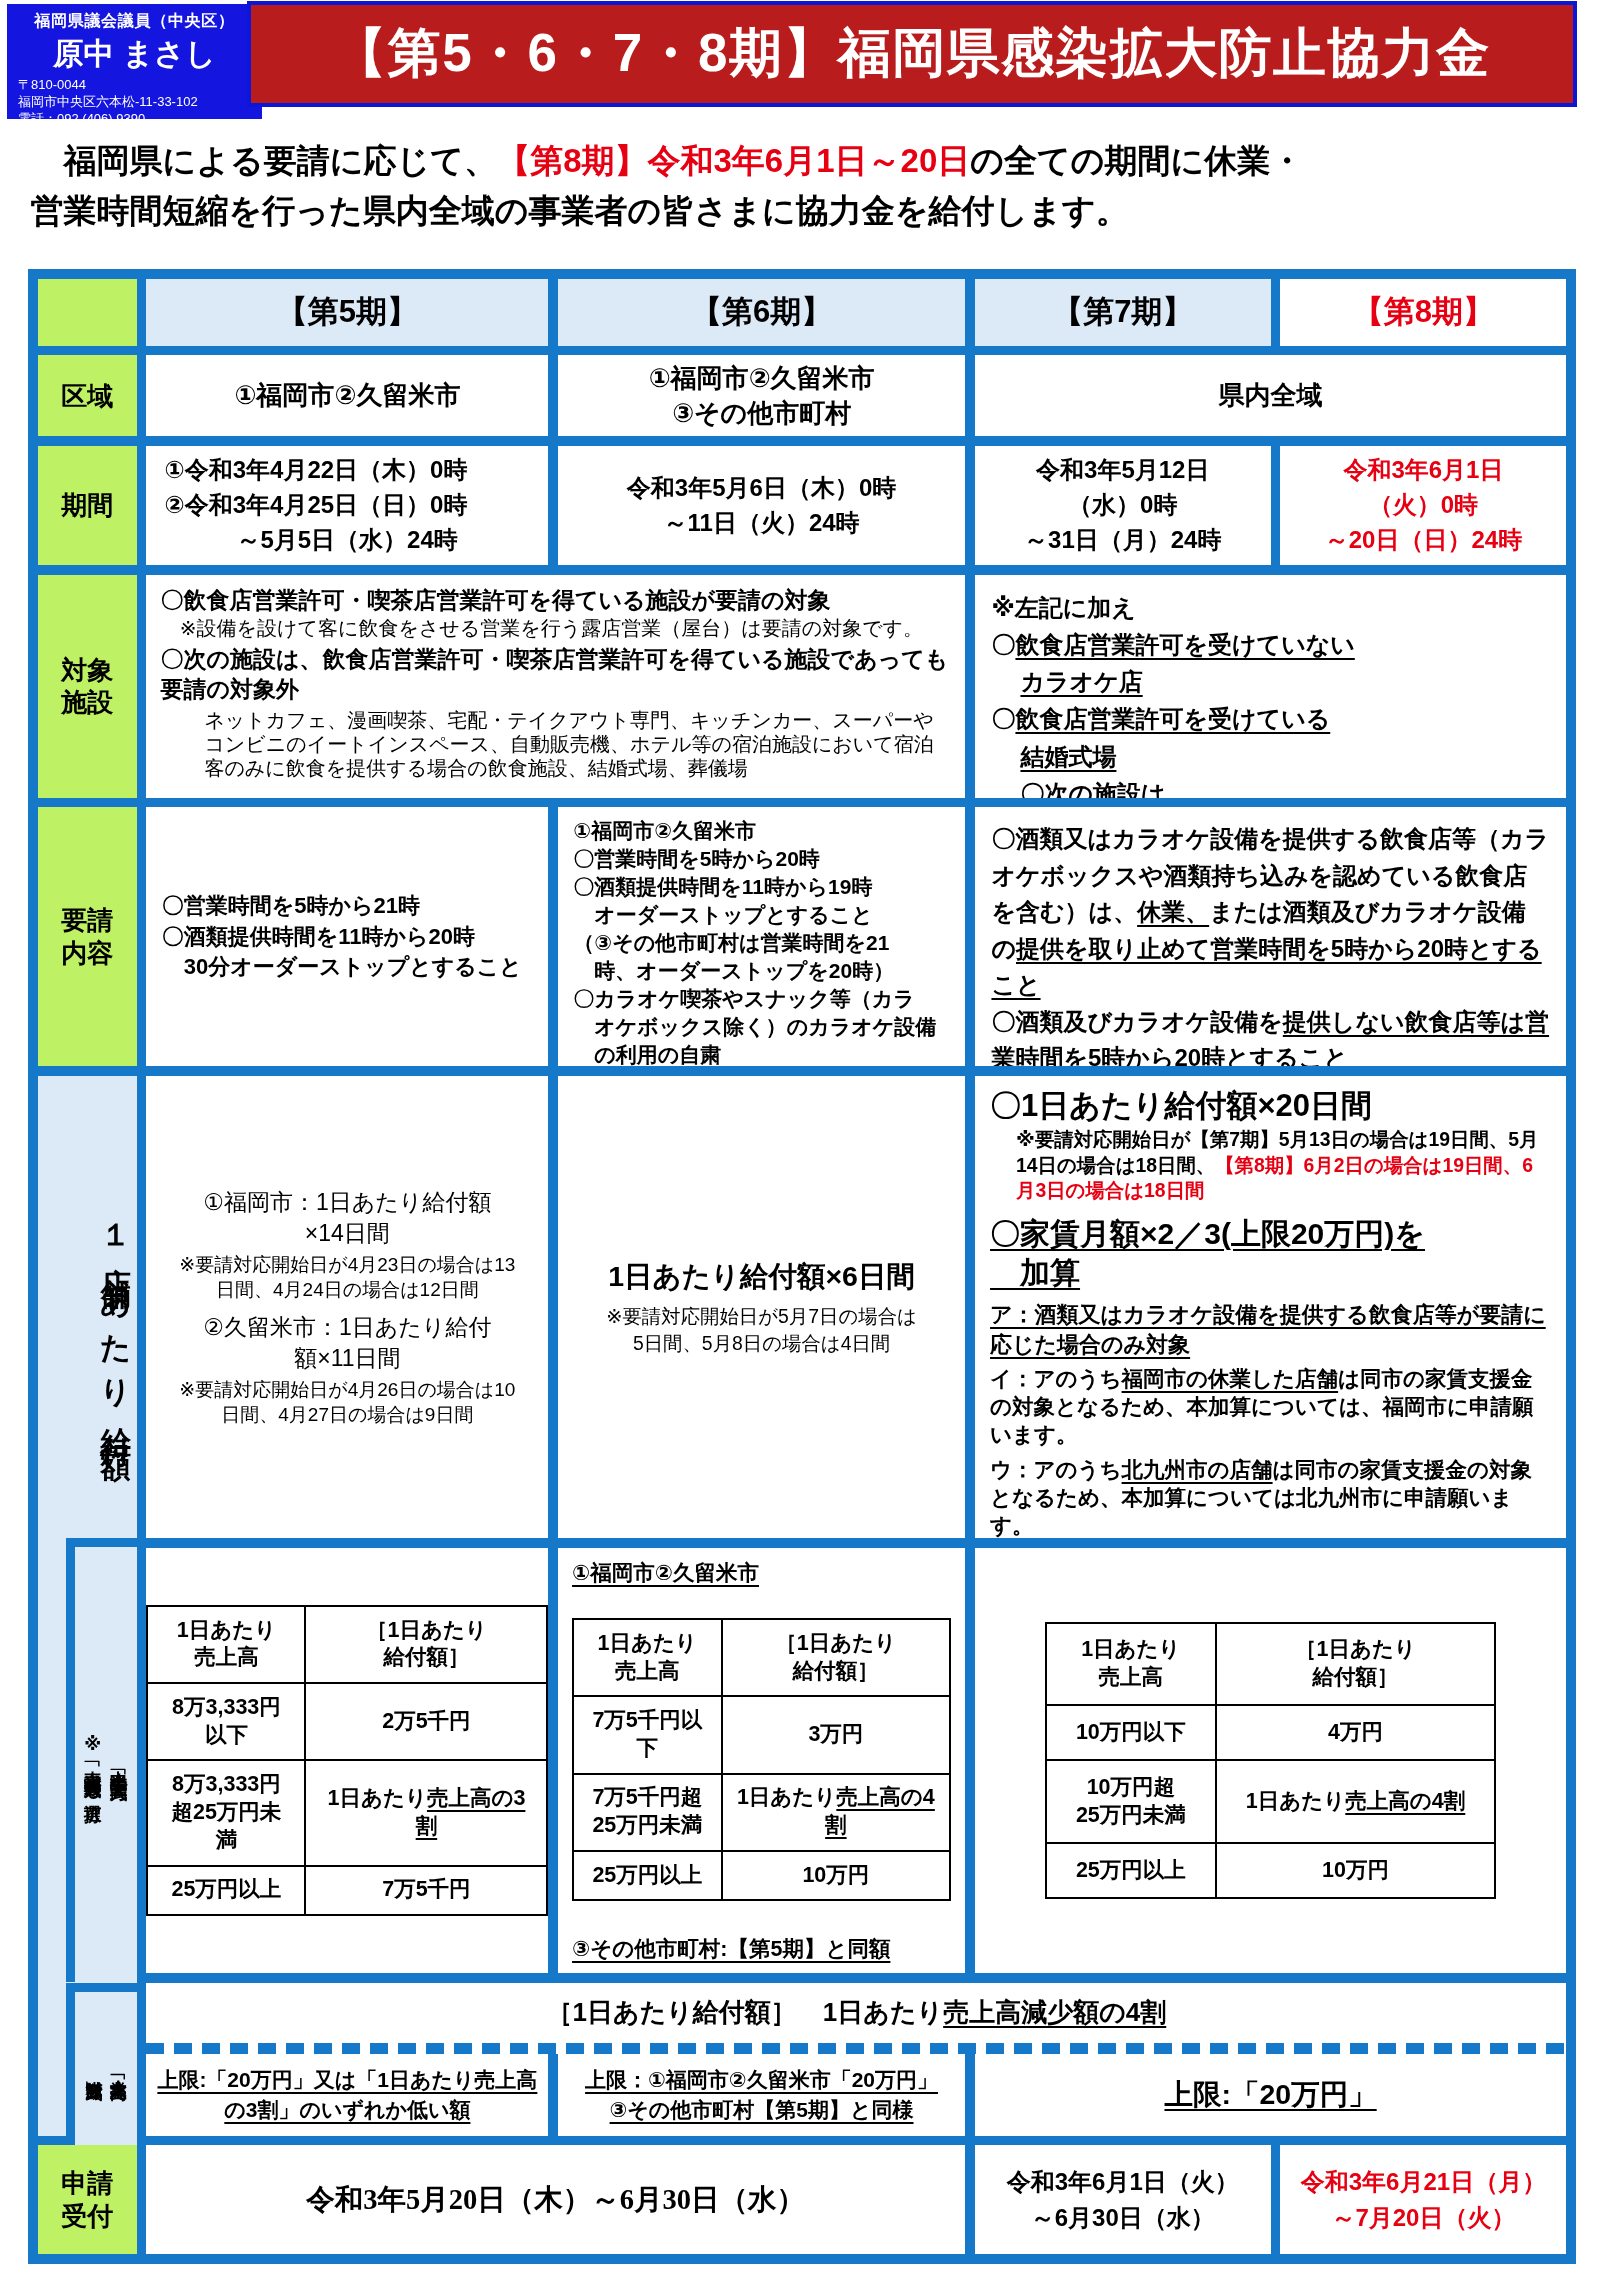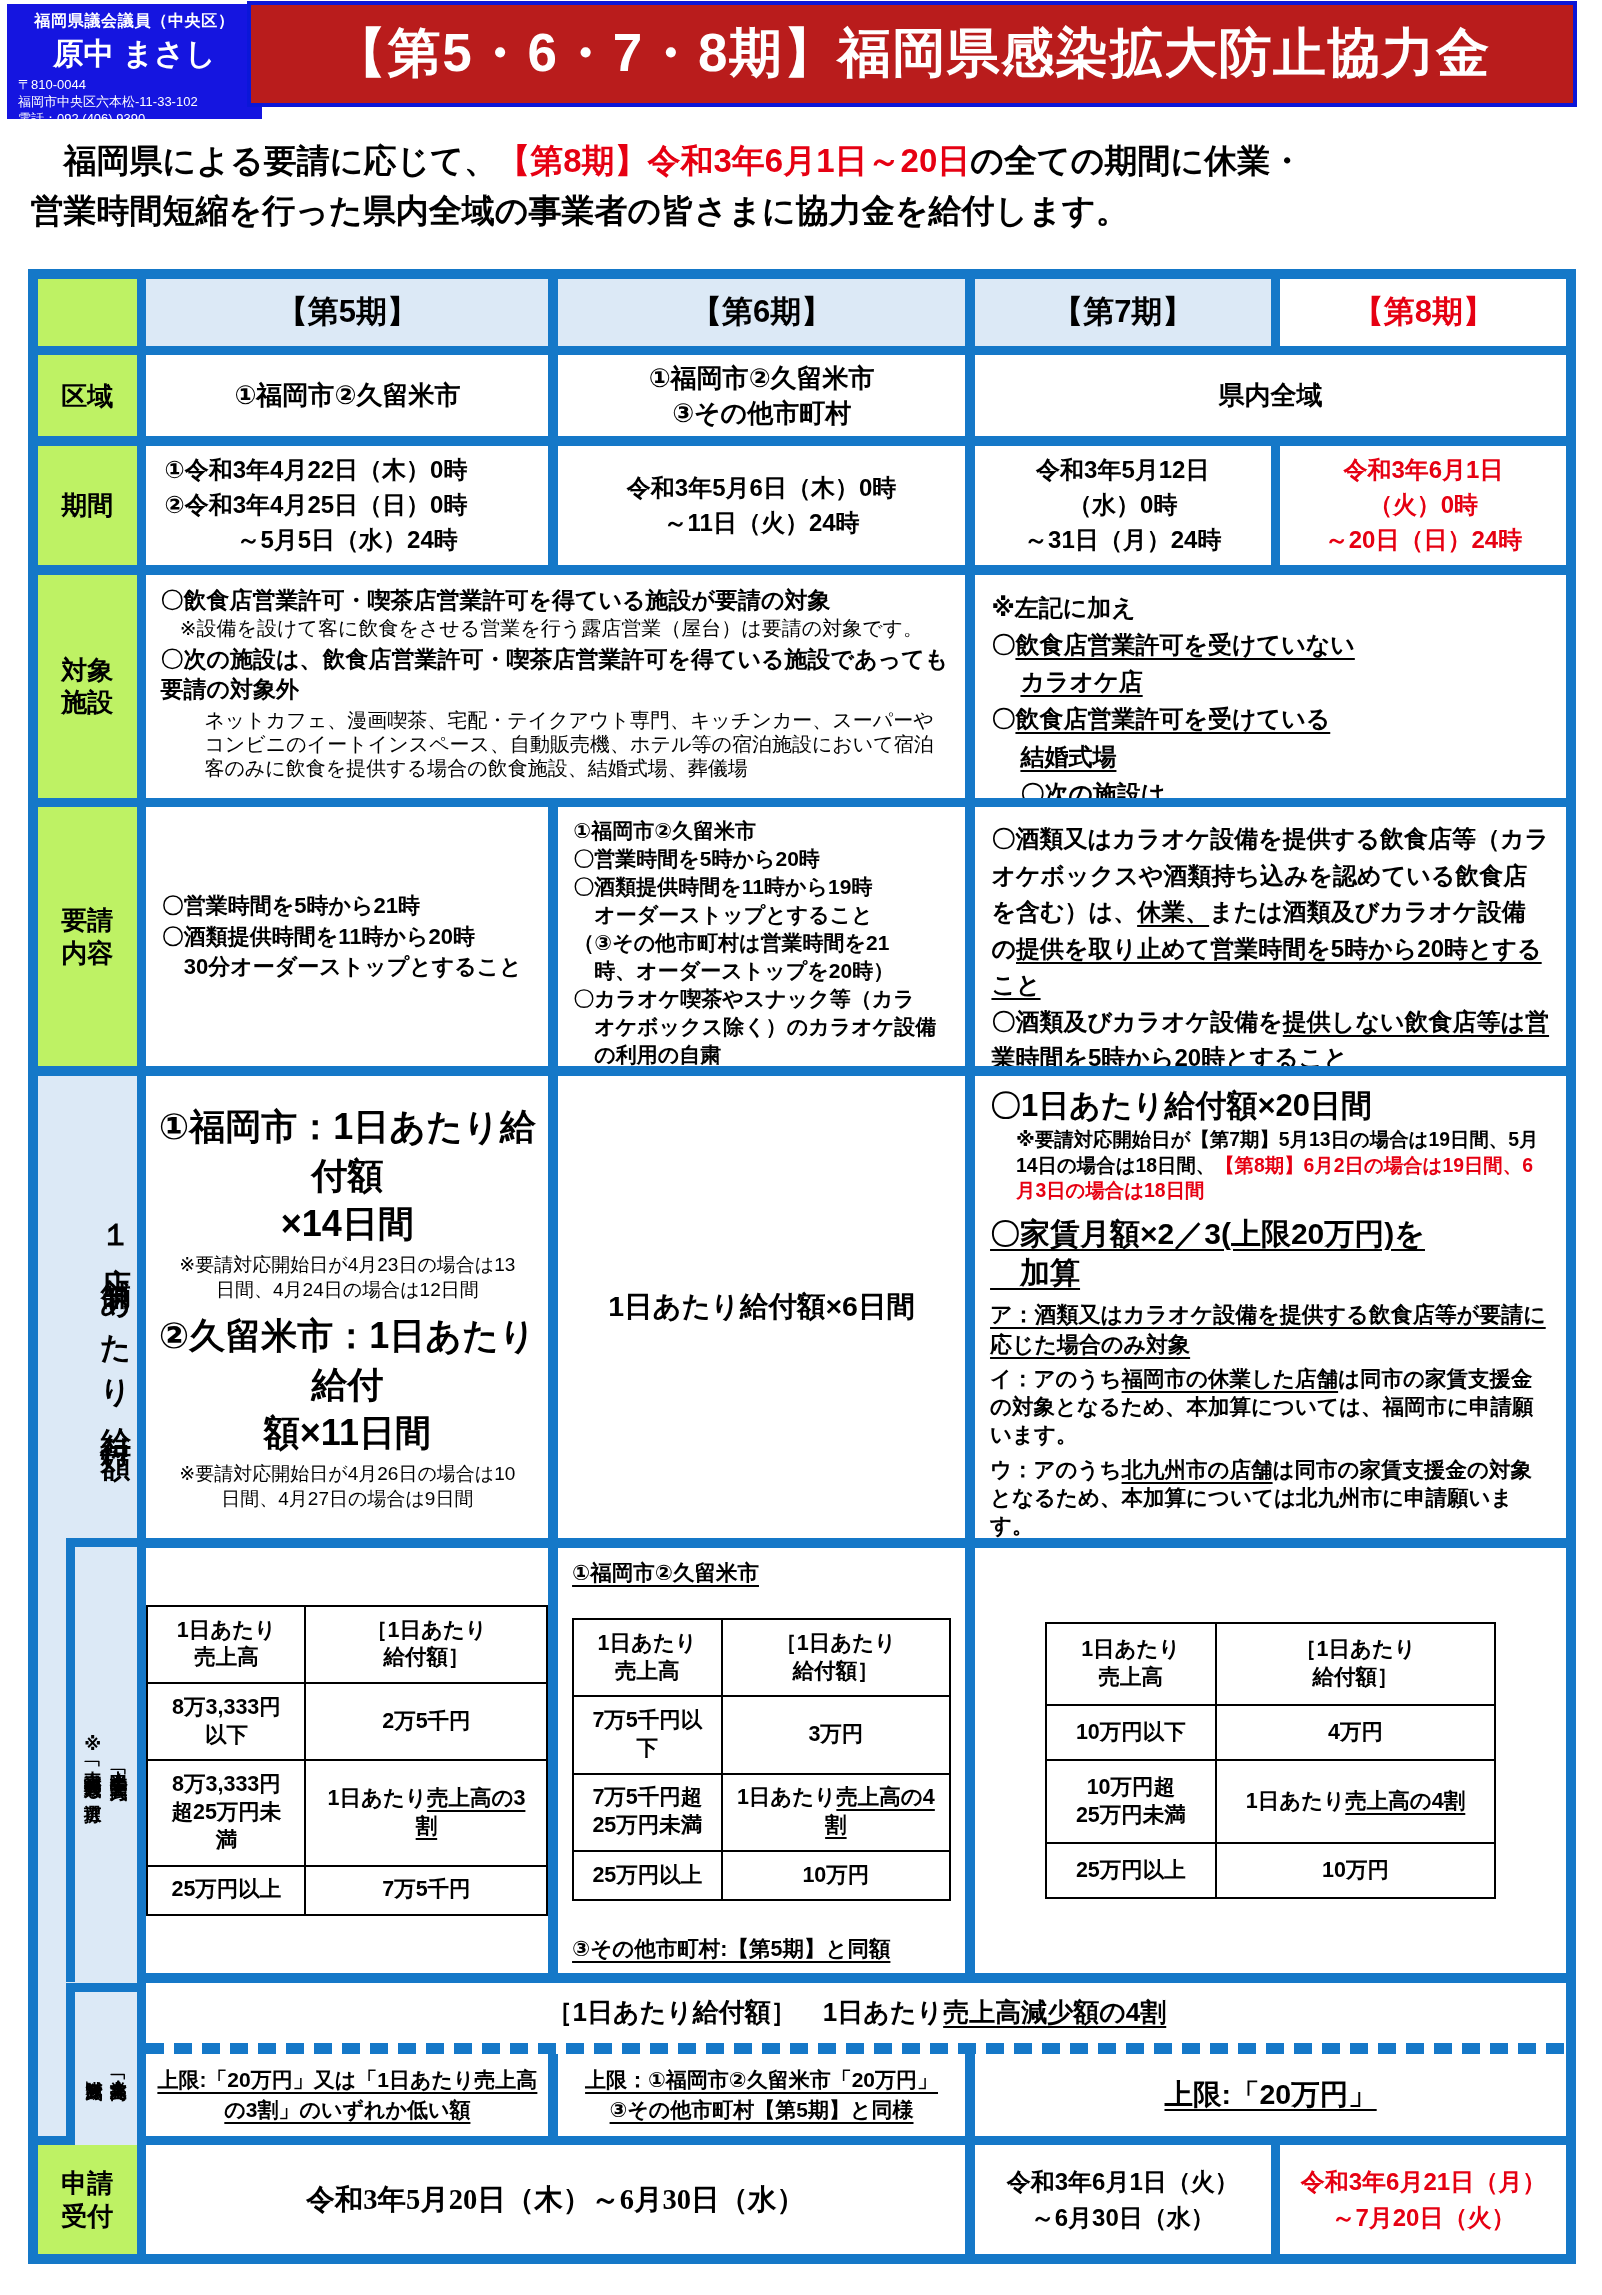--- a/index.html
+++ b/index.html
@@ -67,21 +67,21 @@
   .target-left .note1{font-size:20px;font-weight:normal;margin:1.4px 0 4.2px 19.4px;}
   .target-left .note2{font-size:20px;font-weight:normal;margin:2.8px 0 0 44px;line-height:1.22;}
   .target-left .b2{line-height:1.3;}
   .target-right{padding:14px 16.7px;font-size:24px;font-weight:bold;line-height:1.55;}
 
   .request-cell{padding:11px 15.3px;font-size:22px;font-weight:bold;line-height:1.4;display:flex;flex-direction:column;justify-content:center;}
   .request-mid{font-size:21px;line-height:1.33;justify-content:flex-start;padding-top:9.7px;}
   .request-right{padding:14px 16.7px;font-size:24px;font-weight:bold;line-height:1.52;}
 
   .grant5{display:flex;flex-direction:column;justify-content:center;text-align:center;padding:7px;}
-  .grant5 .h{font-size:36px;font-weight:bold;line-height:1.35;}
+  .grant5 .h{font-size:23px;font-weight:normal;line-height:1.35;}
   .grant5 .n{font-size:19px;font-weight:normal;line-height:1.3;margin:4.2px 0 9.7px 0;}
   .grant6{display:flex;flex-direction:column;justify-content:center;text-align:center;padding:7px;}
   .grant6 .h{font-size:28.5px;font-weight:bold;}
   .grant6 .n{font-size:19.4px;font-weight:normal;line-height:1.35;margin-top:7px;}
   .grant78{padding:11px 15.3px;font-weight:bold;}
   .grant78 .b1{font-size:31px;line-height:1.2;}
   .grant78 .note{font-size:19.4px;line-height:1.32;margin:2.8px 0 9.7px 26px;font-weight:bold;}
   .grant78 .b2{font-size:30px;line-height:1.3;margin-bottom:8.3px;}
   .grant78 .pa{font-size:22px;line-height:1.35;margin-bottom:7px;}
   .grant78 .pi{font-size:21.5px;line-height:1.3;margin-bottom:7px;}
@@ -244,20 +244,22 @@
 ×14日間</div>
     <div class="n pre">※要請対応開始日が4月23日の場合は13
 日間、4月24日の場合は12日間</div>
     <div class="h pre">②久留米市：1日あたり給付
 額×11日間</div>
     <div class="n pre" style="margin-bottom:0;">※要請対応開始日が4月26日の場合は10
 日間、4月27日の場合は9日間</div>
   </div>
   <div class="cell grant6">
     <div class="h">1日あたり給付額×6日間</div>
+    <div class="n pre">※要請対応開始日が5月7日の場合は
+5日間、5月8日の場合は4日間</div>
   </div>
   <div class="cell grant78 colspan2-34">
     <div class="b1">〇1日あたり給付額×20日間</div>
     <div class="note"><span>※要請対応開始日が【第7期】5月13日の場合は19日間、5月14日の場合は18日間、</span><span class="red">【第8期】6月2日の場合は19日間、6月3日の場合は18日間</span></div>
     <div class="b2 u pre">〇家賃月額×2／3(上限20万円)を
 　加算</div>
     <div class="pa u">ア：酒類又はカラオケ設備を提供する飲食店等が要請に応じた場合のみ対象</div>
     <div class="pi"><span>イ：アのうち</span><span class="u">福岡市の休業した店舗</span><span>は同市の家賃支援金の対象となるため、本加算については、福岡市に申請願います。</span></div>
     <div class="pi"><span>ウ：アのうち</span><span class="u">北九州市の店舗</span><span>は同市の家賃支援金の対象となるため、本加算については北九州市に申請願います。</span></div>
   </div>

